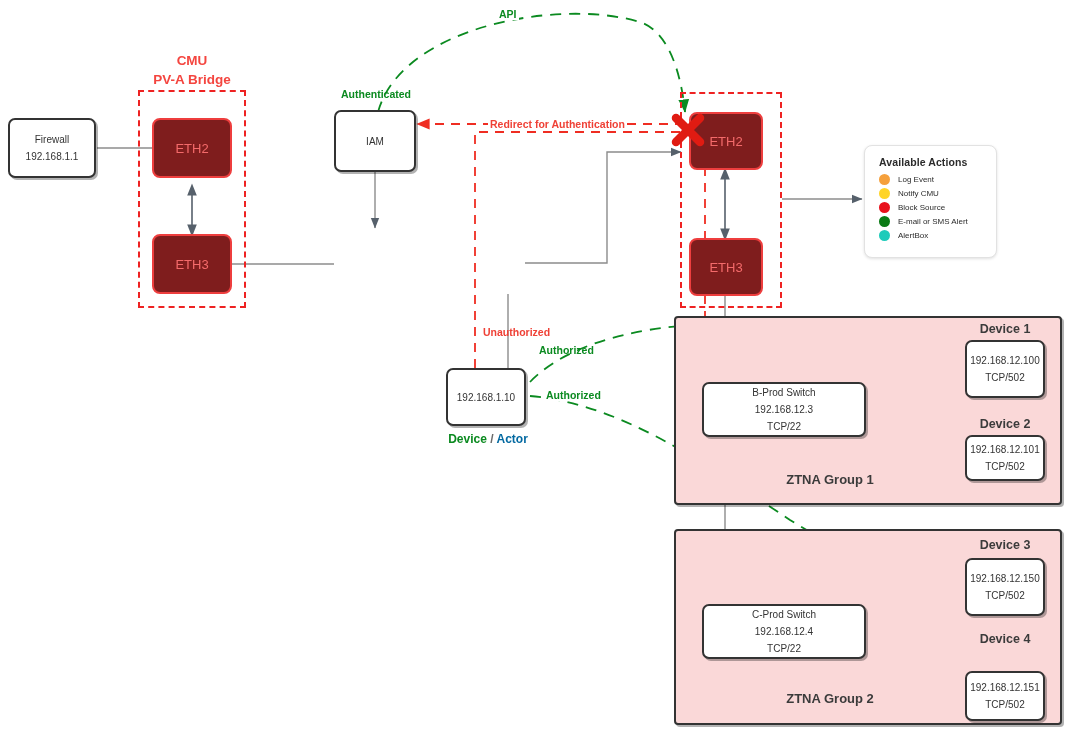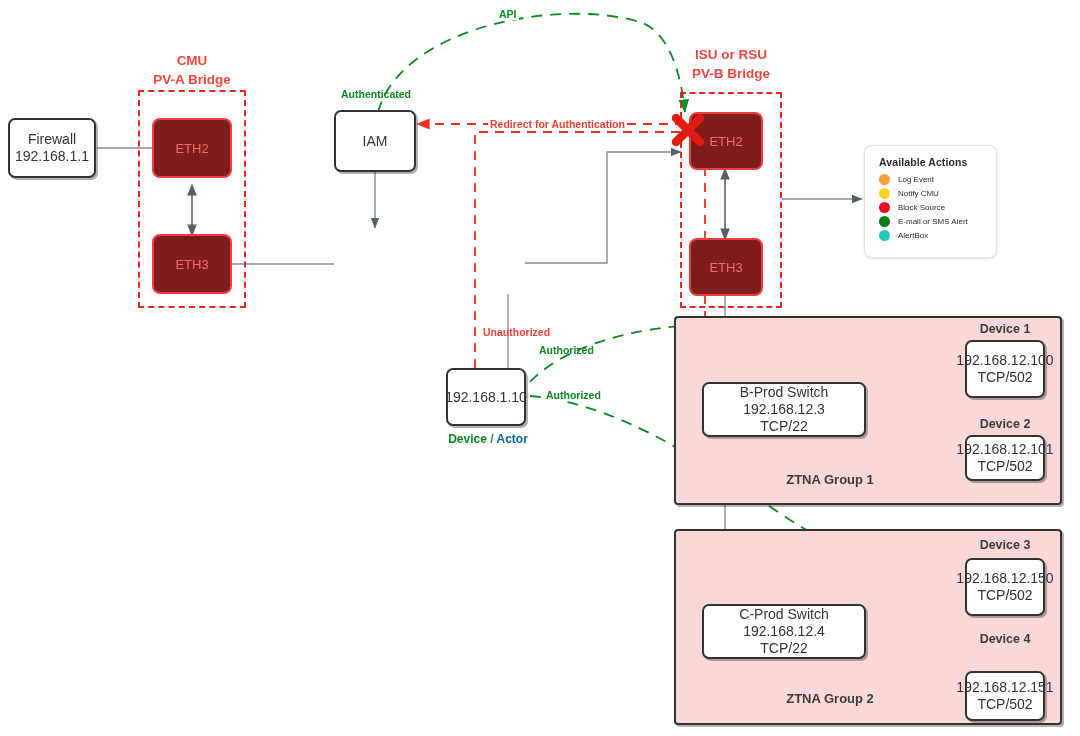--- a/index.html
+++ b/index.html
@@ -10,21 +10,21 @@
     color:#333333;
   }
   #canvas{position:absolute;left:0;top:0;width:1080px;height:736px;}
   svg.layer{position:absolute;left:0;top:0;width:1080px;height:736px;pointer-events:none;}
 
   
   .node{
     position:absolute;box-sizing:border-box;
     display:flex;flex-direction:column;align-items:center;justify-content:center;
     background:#ffffff;border:2px solid #333333;border-radius:7px;
-    font-size:14px;line-height:17px;color:#333333;text-align:center;
+    font-size:10px;line-height:17px;color:#333333;text-align:center;
     box-shadow:2px 2px 0 rgba(0,0,0,0.30);
     z-index:6;
   }
   .node .ln{display:block;white-space:nowrap;}
 
   
   .iface{
     position:absolute;box-sizing:border-box;
     display:flex;align-items:center;justify-content:center;
     background:#7f1d1d;border:2px solid #ee3e3e;border-radius:8px;
@@ -153,24 +153,20 @@
     </g>
   </svg>
 
   <div class="bridge" style="left:138px;top:90px;width:108px;height:218px;"></div>
   <div class="bridge-title" style="left:122px;top:51px;width:140px;">
     <span>CMU</span><br>
     <span>PV-A Bridge</span>
   </div>
 
   <div class="bridge" style="left:680px;top:92px;width:102px;height:216px;"></div>
-  <div class="bridge-title" style="left:661px;top:45px;width:140px;">
-    <span>ISU or RSU</span><br>
-    <span>PV-B Bridge</span>
-  </div>
 
   <div class="iface" style="left:152px;top:118px;width:80px;height:60px;">
     <span>ETH2</span>
   </div>
   <div class="iface" style="left:152px;top:234px;width:80px;height:60px;">
     <span>ETH3</span>
   </div>
 
   <div class="iface" style="left:689px;top:112px;width:74px;height:58px;">
     <span>ETH2</span>

